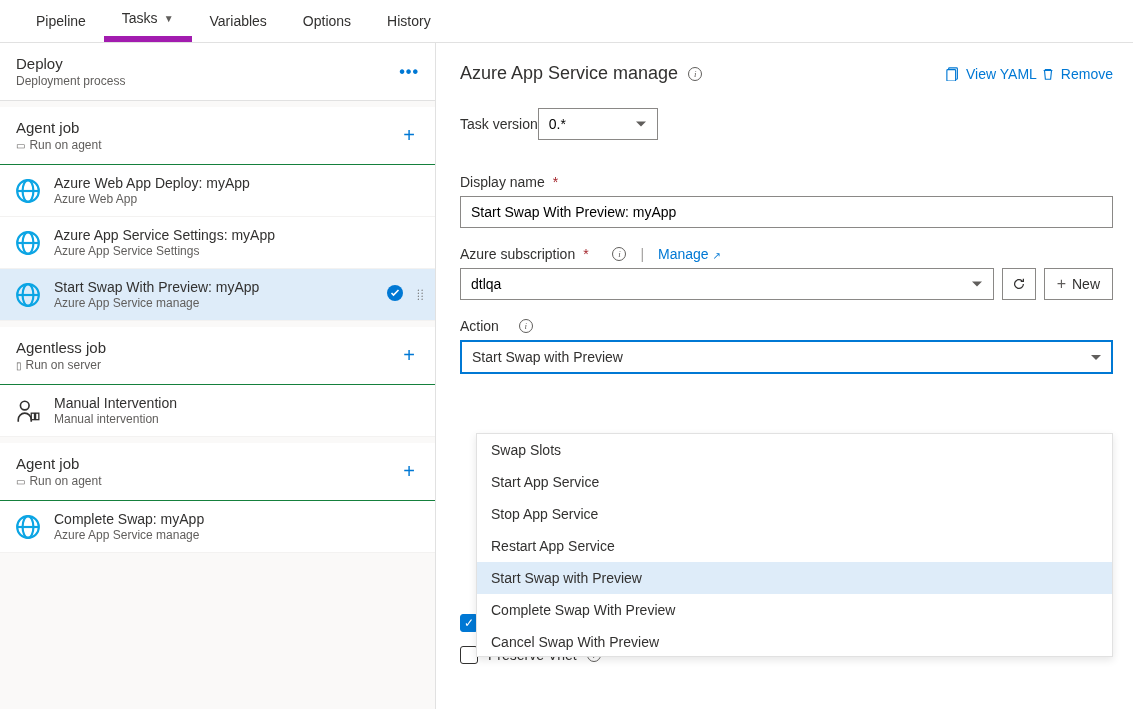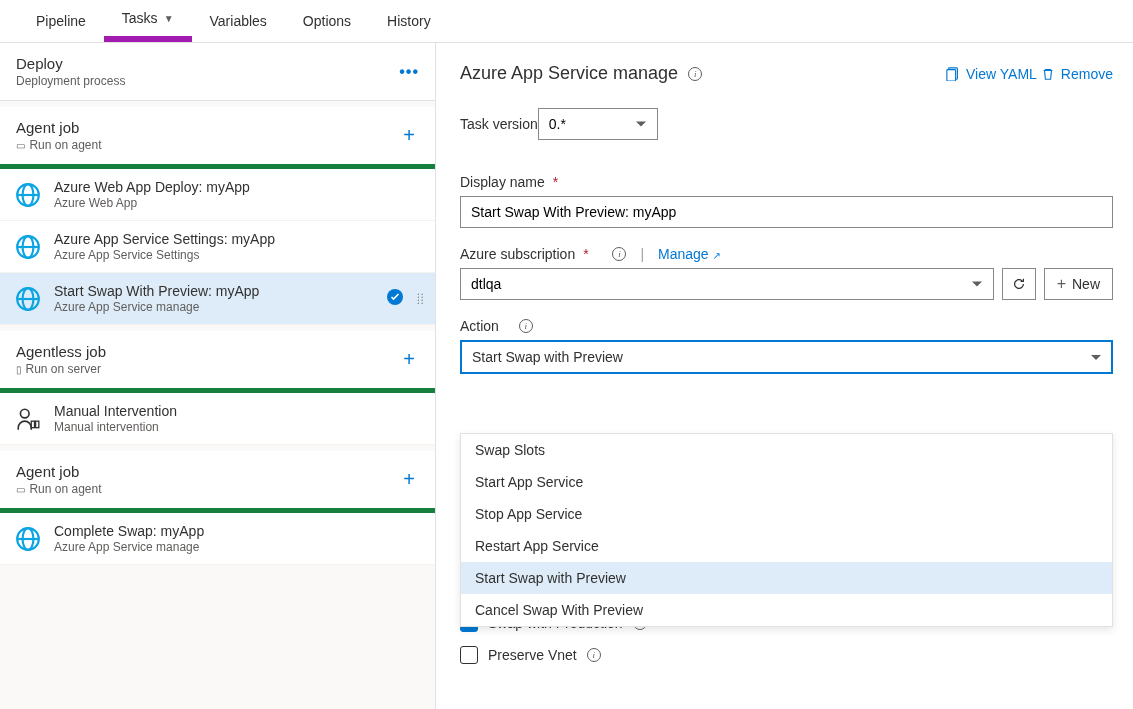--- a/index.html
+++ b/index.html
@@ -16,21 +16,21 @@
     .left-pane { width: 436px; border-right: 1px solid #e1e1e1; background: #faf9f8; display: flex; flex-direction: column; }
     .right-pane { flex: 1; padding: 20px 20px 0 24px; overflow-y: auto; background: #fff; position: relative; }
 
     
     .left-header { background: #fff; padding: 12px 16px; display: flex; align-items: center; justify-content: space-between; border-bottom: 1px solid #e1e1e1; }
     .left-header .title { font-size: 15px; }
     .left-header .subtitle { font-size: 12px; color: #605e5c; margin-top: 2px; }
     .dots { color: #0078d4; font-size: 16px; cursor: pointer; font-weight: bold; letter-spacing: 1px; }
 
     
-    .job-header { background: #fff; padding: 12px 16px; display: flex; align-items: center; justify-content: space-between; border-bottom: 5px solid #15803d; margin-top: 6px; cursor: pointer; }
+    .job-header { background: #fff; padding: 12px 16px; display: flex; align-items: center; justify-content: space-between; border-bottom: 1px solid #15803d; margin-top: 6px; cursor: pointer; }
     .job-header .title { font-size: 15px; }
     .job-sub { font-size: 12px; color: #605e5c; margin-top: 2px; display: flex; align-items: center; gap: 4px; }
     .plus-btn { color: #0078d4; font-size: 20px; font-weight: 300; cursor: pointer; padding: 0 4px; }
     .server-icon { font-size: 10px; }
 
     
     .task-item { background: #fff; padding: 10px 14px; display: flex; align-items: center; gap: 12px; border-bottom: 1px solid #f3f2f1; cursor: pointer; position: relative; }
     .task-item.selected { background: #deecf9; }
     .task-icon { width: 28px; height: 28px; display: flex; align-items: center; justify-content: center; flex-shrink: 0; }
     .task-text .title { font-size: 14px; }
@@ -59,21 +59,21 @@
     .new-btn { height: 32px; border: 1px solid #8a8886; display: flex; align-items: center; gap: 6px; padding: 0 12px; background: #fff; cursor: pointer; }
 
     .info-icon { width: 14px; height: 14px; border-radius: 50%; border: 1px solid #605e5c; display: inline-flex; align-items: center; justify-content: center; font-size: 9px; font-style: italic; color: #605e5c; font-family: Georgia, serif; }
     .manage-link { color: #0078d4; cursor: pointer; }
     .pipe { color: #a19f9d; margin: 0 6px; }
     .ext-icon { font-size: 10px; }
 
     
     .action-select { border: 2px solid #0078d4; padding: 6px 10px; height: 34px; display: flex; align-items: center; justify-content: space-between; cursor: pointer; }
     .action-select::after { content: ""; border-left: 5px solid transparent; border-right: 5px solid transparent; border-top: 5px solid #605e5c; }
-    .dropdown-panel { position: absolute; left: 24px; right: 20px; background: #fff; border: 1px solid #e1e1e1; box-shadow: 0 3px 8px rgba(0,0,0,0.1); z-index: 10; max-height: 224px; overflow-y: scroll; }
+    .dropdown-panel { position: absolute; left: 40px; right: 20px; background: #fff; border: 1px solid #e1e1e1; box-shadow: 0 3px 8px rgba(0,0,0,0.1); z-index: 10; max-height: 224px; overflow-y: scroll; }
     .dropdown-item { padding: 8px 14px; cursor: pointer; font-size: 14px; }
     .dropdown-item.selected { background: #deecf9; }
 
     
     .check-row { display: flex; align-items: center; gap: 10px; margin-bottom: 14px; font-size: 14px; }
     .cbx { width: 18px; height: 18px; border: 1px solid #323130; border-radius: 3px; display: inline-flex; align-items: center; justify-content: center; cursor: pointer; }
     .cbx.checked { background: #0078d4; border-color: #0078d4; color: #fff; font-size: 12px; }
 
     
     .globe-svg { width: 26px; height: 26px; }
@@ -293,20 +293,21 @@
         <span>Start Swap with Preview</span>
       </div>
     </div>
 
     <div class="dropdown-panel" style="top:390px">
       <div class="dropdown-item">Swap Slots</div>
       <div class="dropdown-item">Start App Service</div>
       <div class="dropdown-item">Stop App Service</div>
       <div class="dropdown-item">Restart App Service</div>
       <div class="dropdown-item selected">Start Swap with Preview</div>
+      <div class="dropdown-item">Complete Swap With Preview</div>
       <div class="dropdown-item">Cancel Swap With Preview</div>
 
     </div>
 
     <div class="below-dropdown">
       <div class="check-row">
         <span class="cbx checked">✓</span>
         <span>Swap with Production</span>
         <span class="info-icon">i</span>
       </div>

